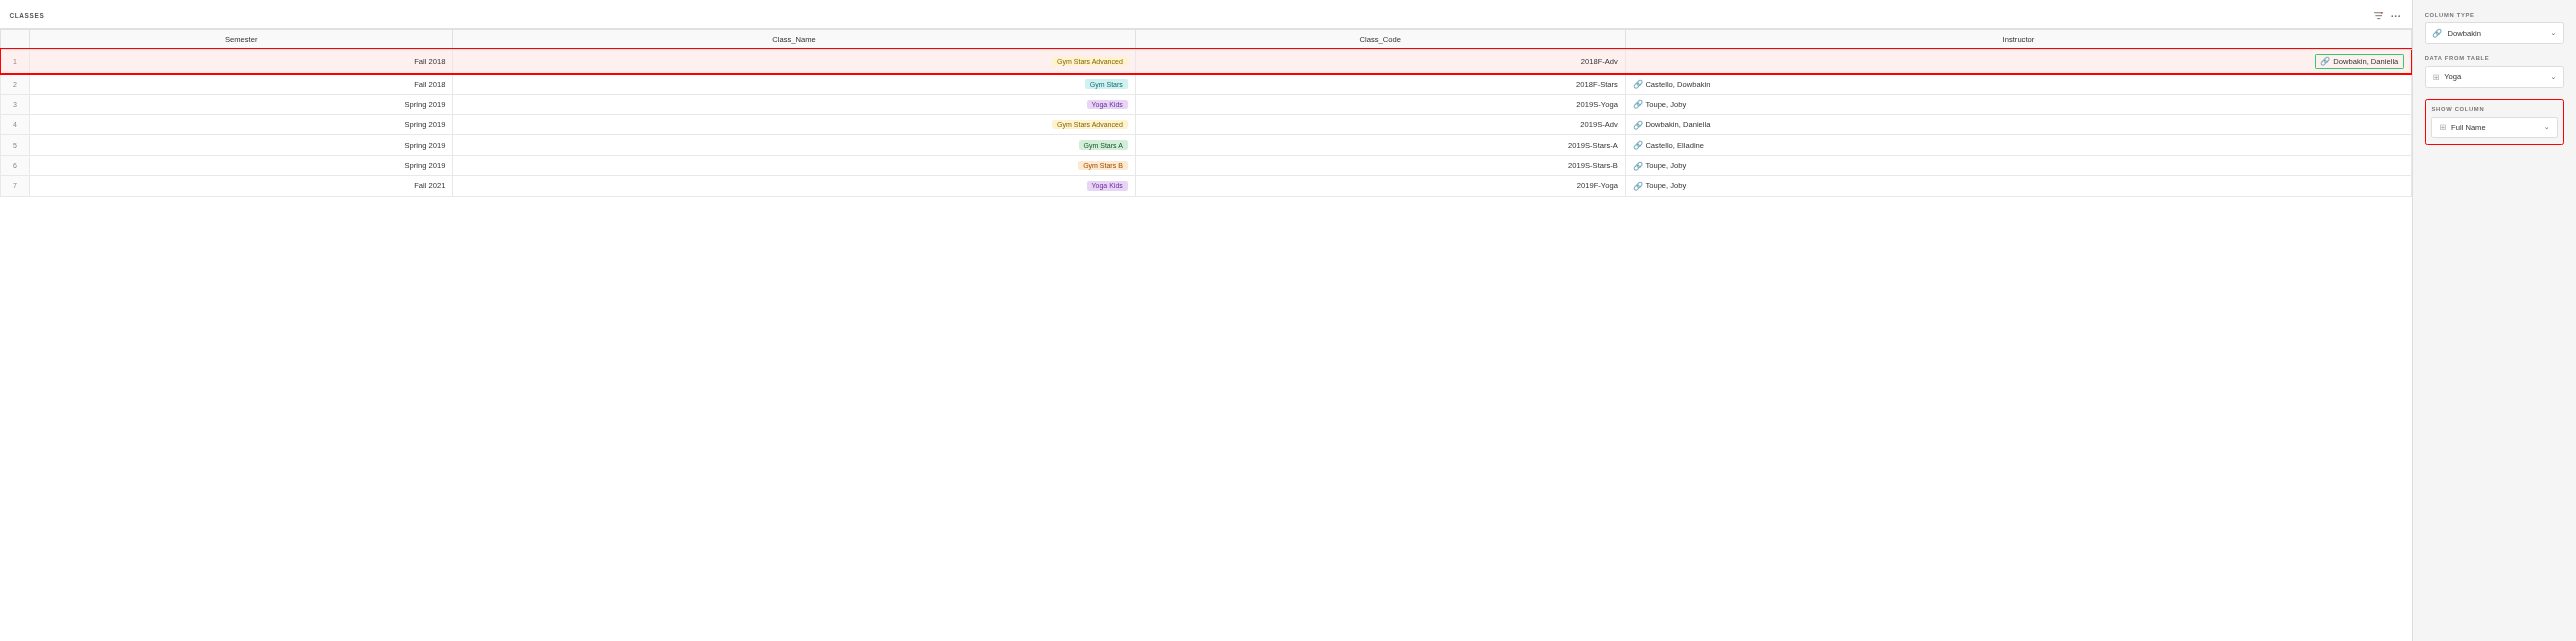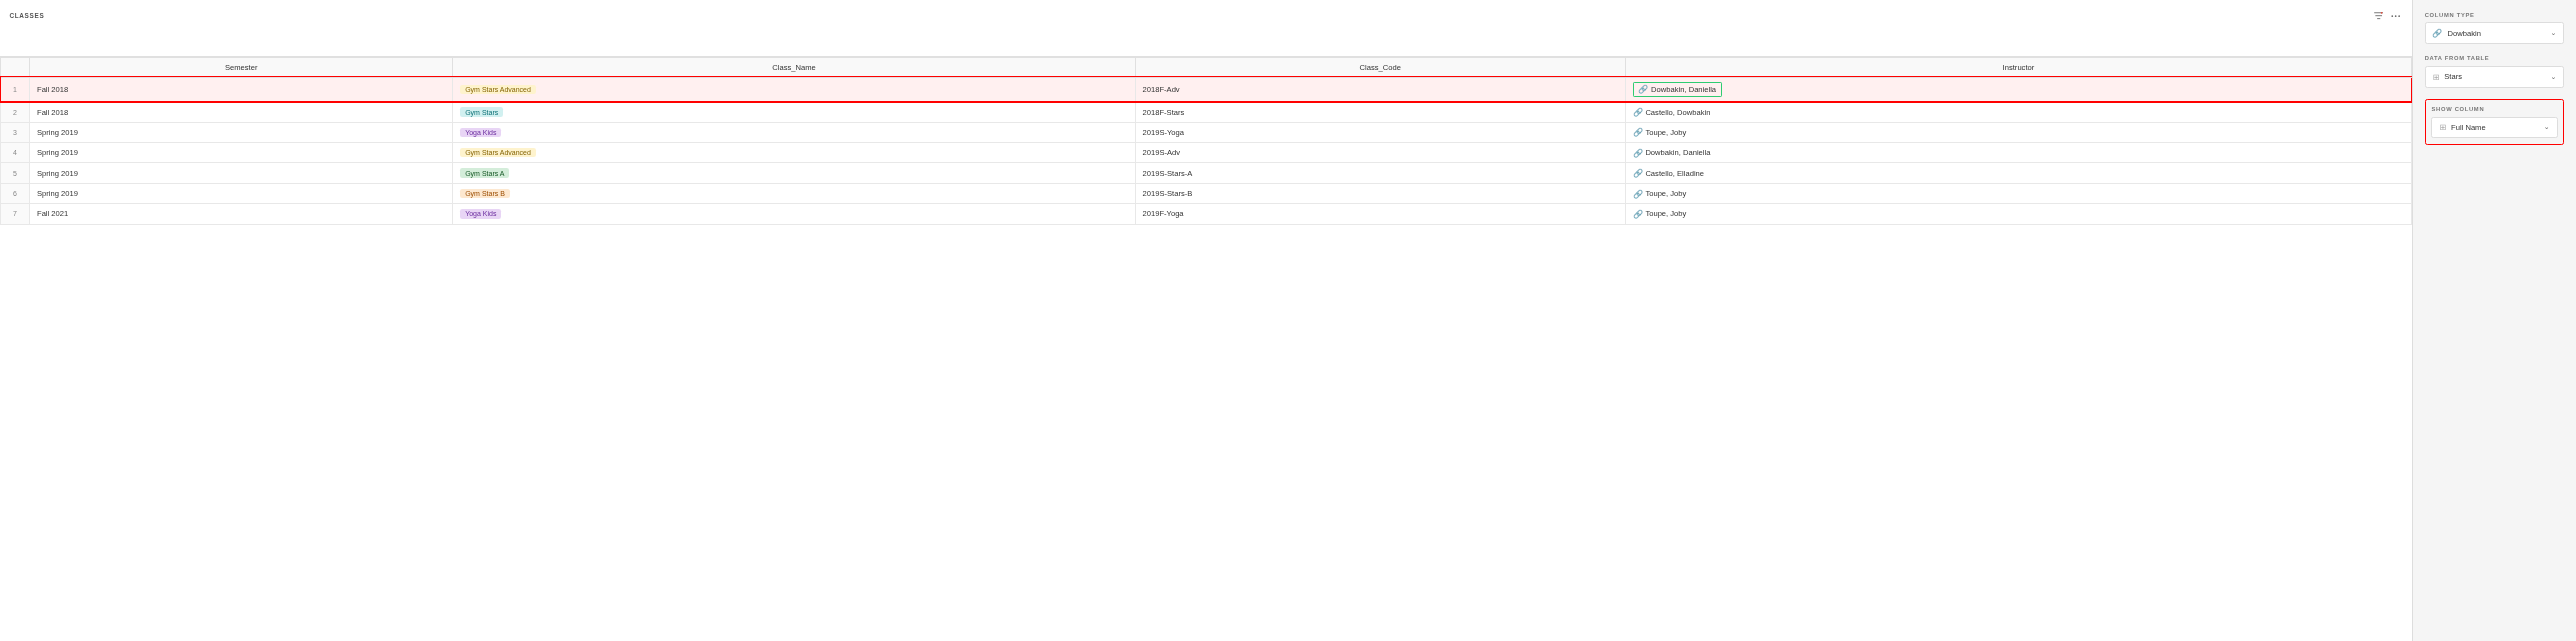--- a/index.html
+++ b/index.html
@@ -43,21 +43,20 @@
       align-items: center;
       justify-content: center;
       color: #666;
       cursor: pointer;
       font-size: 9.4px;
     }
     .table-container {
       flex: 1;
       overflow: auto;
       border-top: 1.2px solid #e0e0e0;
-      margin-top: 28px;
     }
     table {
       border-collapse: collapse;
       width: 100%;
       font-size: 7.6px;
     }
     thead th {
       background: #f9f9f9;
       border: 0.6px solid #e0e0e0;
       padding: 4.7px 7px;
@@ -70,21 +69,21 @@
       width: 29px;
       background: #f9f9f9;
     }
     tbody tr {
       border-bottom: 0.6px solid #e8e8e8;
     }
     tbody td {
       border: 0.6px solid #e8e8e8;
       padding: 4.7px 7px;
       color: #333;
-      text-align: left;
+      text-align: right;
     }
     tbody td:first-child {
       text-align: center;
       color: #888;
       font-size: 7px;
       background: #fafafa;
       width: 29px;
     }
     .row-selected td {
       background: #fff0f0 !important;
@@ -323,21 +322,21 @@
       </div>
       <span class="chevron">⌄</span>
     </div>
   </div>
 
   <div>
     <div class="side-section-title">DATA FROM TABLE</div>
     <div class="side-dropdown">
       <div class="side-dropdown-left">
         <span class="grid-sym">⊞</span>
-        <span>Stars</span>
+        <span>Yoga</span>
       </div>
       <span class="chevron">⌄</span>
     </div>
   </div>
 
   <div class="show-column-section">
     <div class="side-section-title">SHOW COLUMN</div>
     <div class="side-dropdown">
       <div class="side-dropdown-left">
         <span class="grid-sym">⊞</span>

